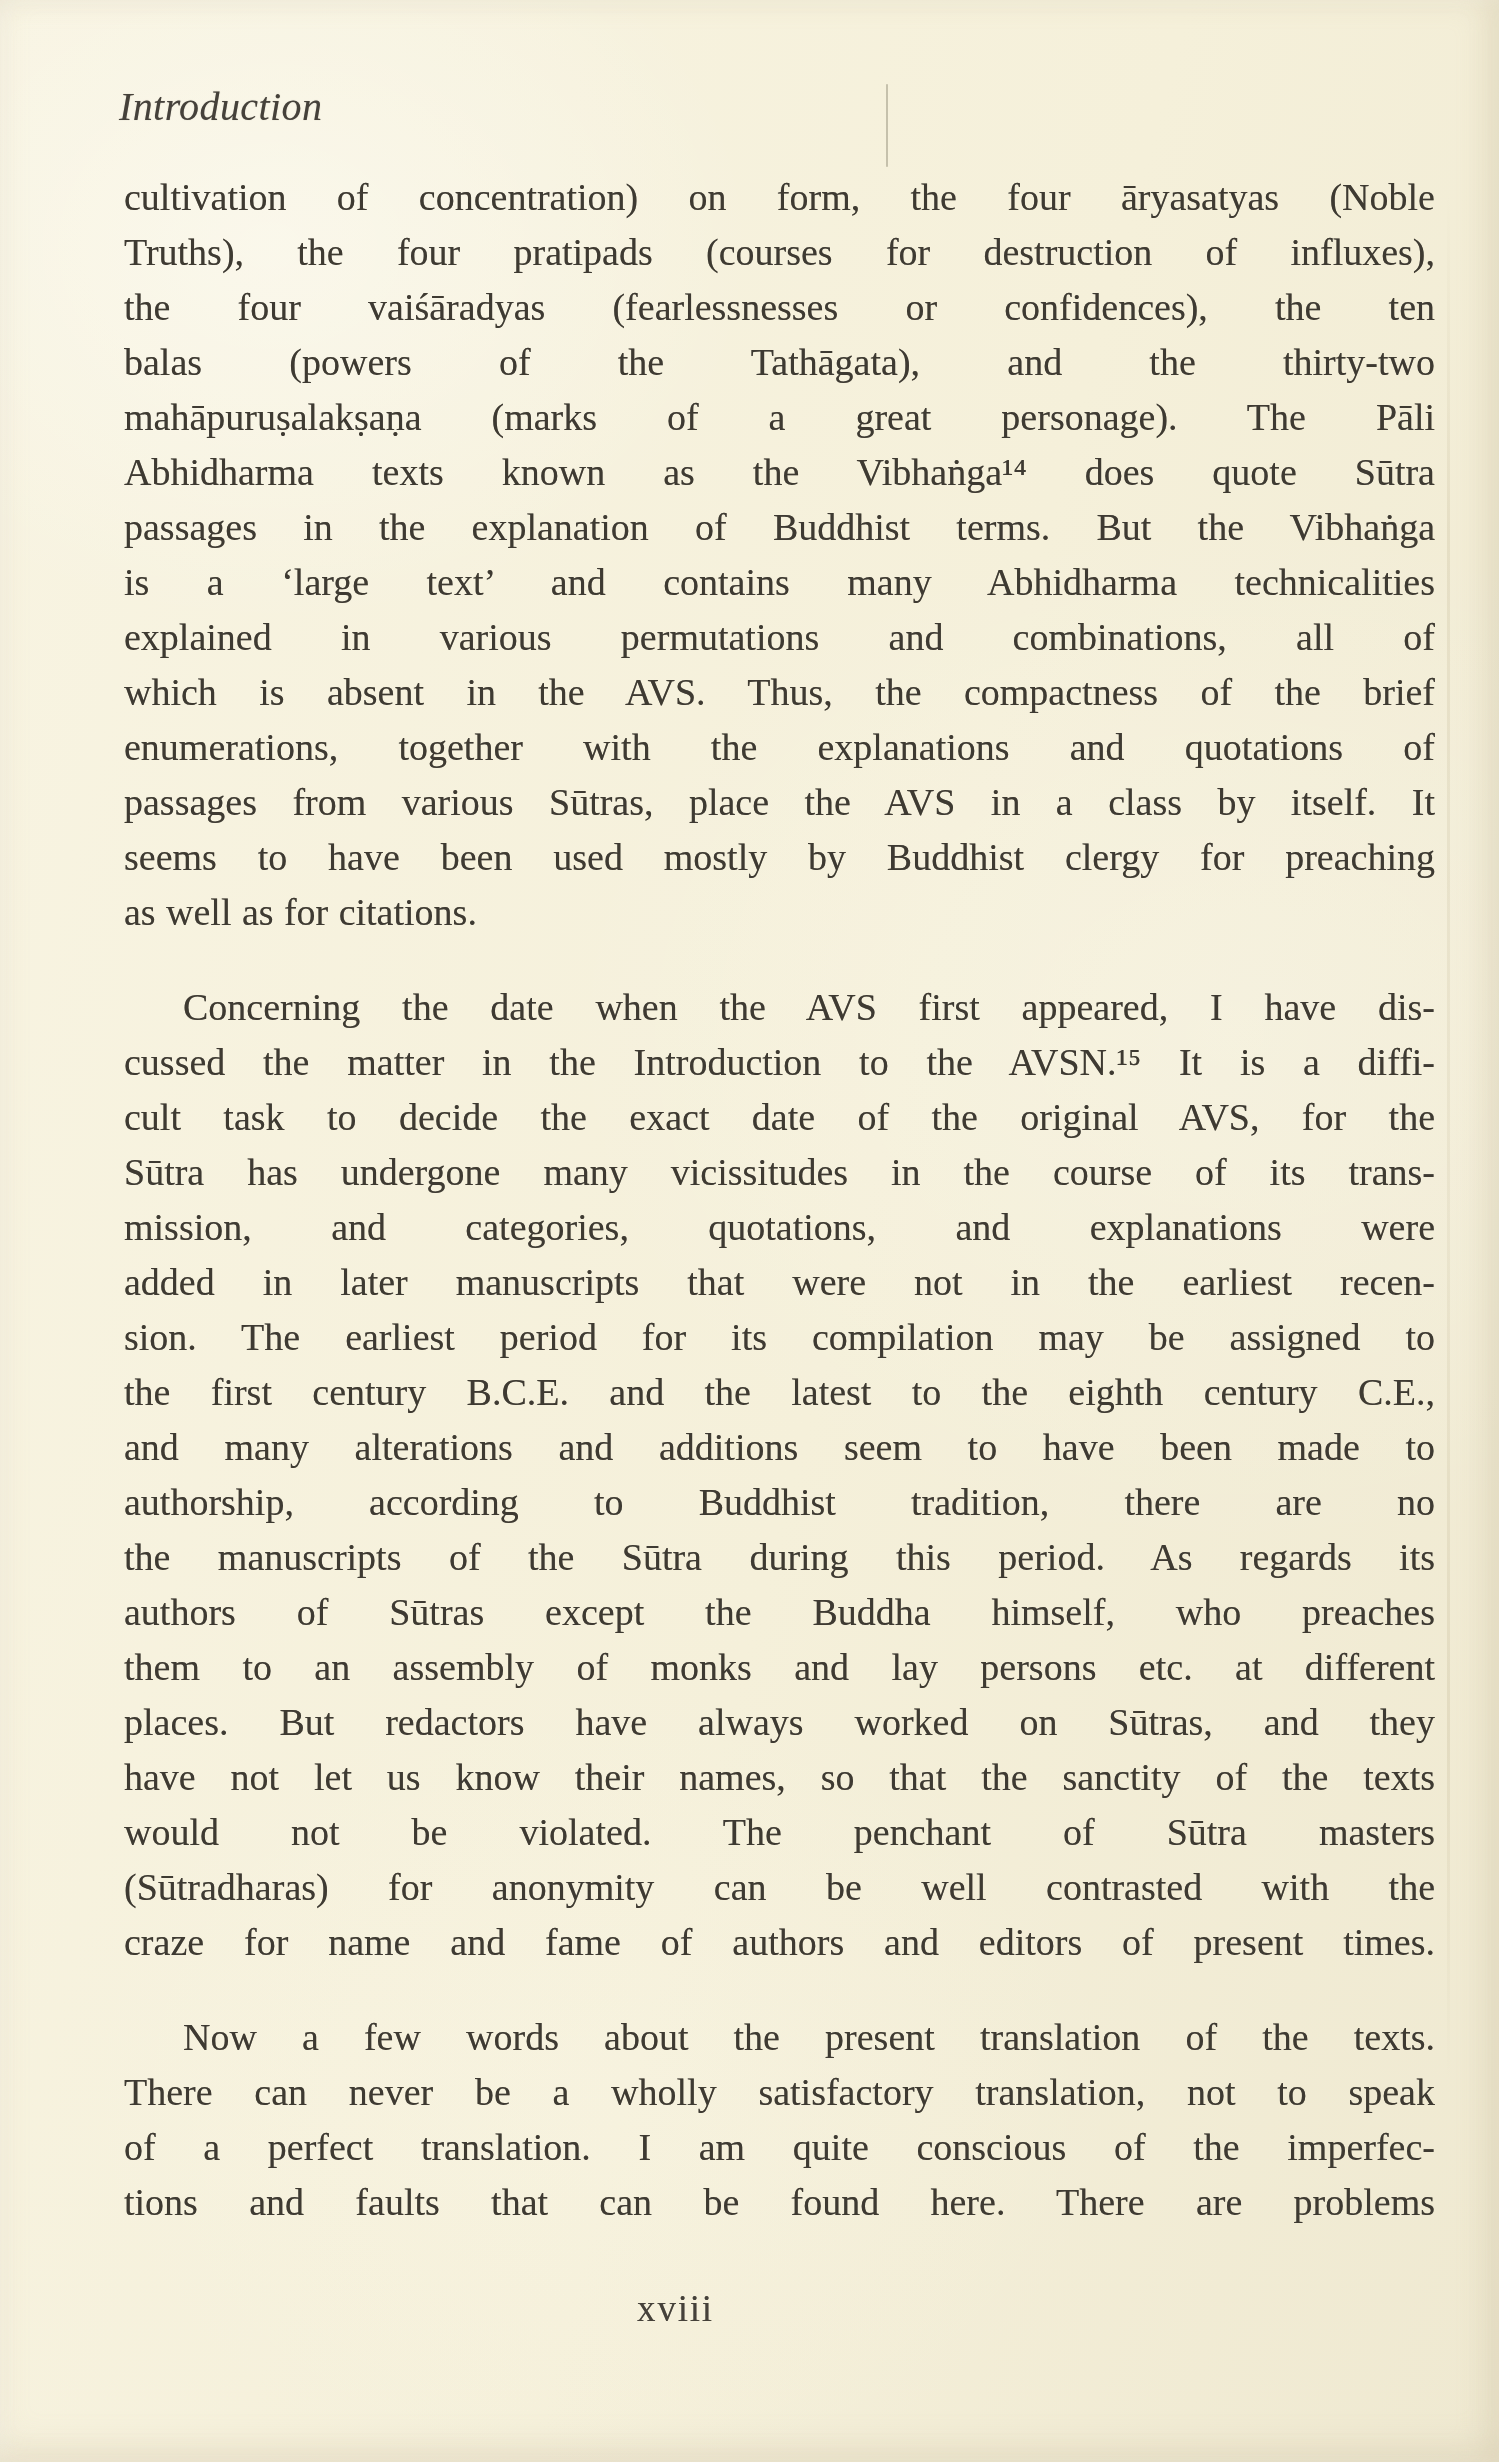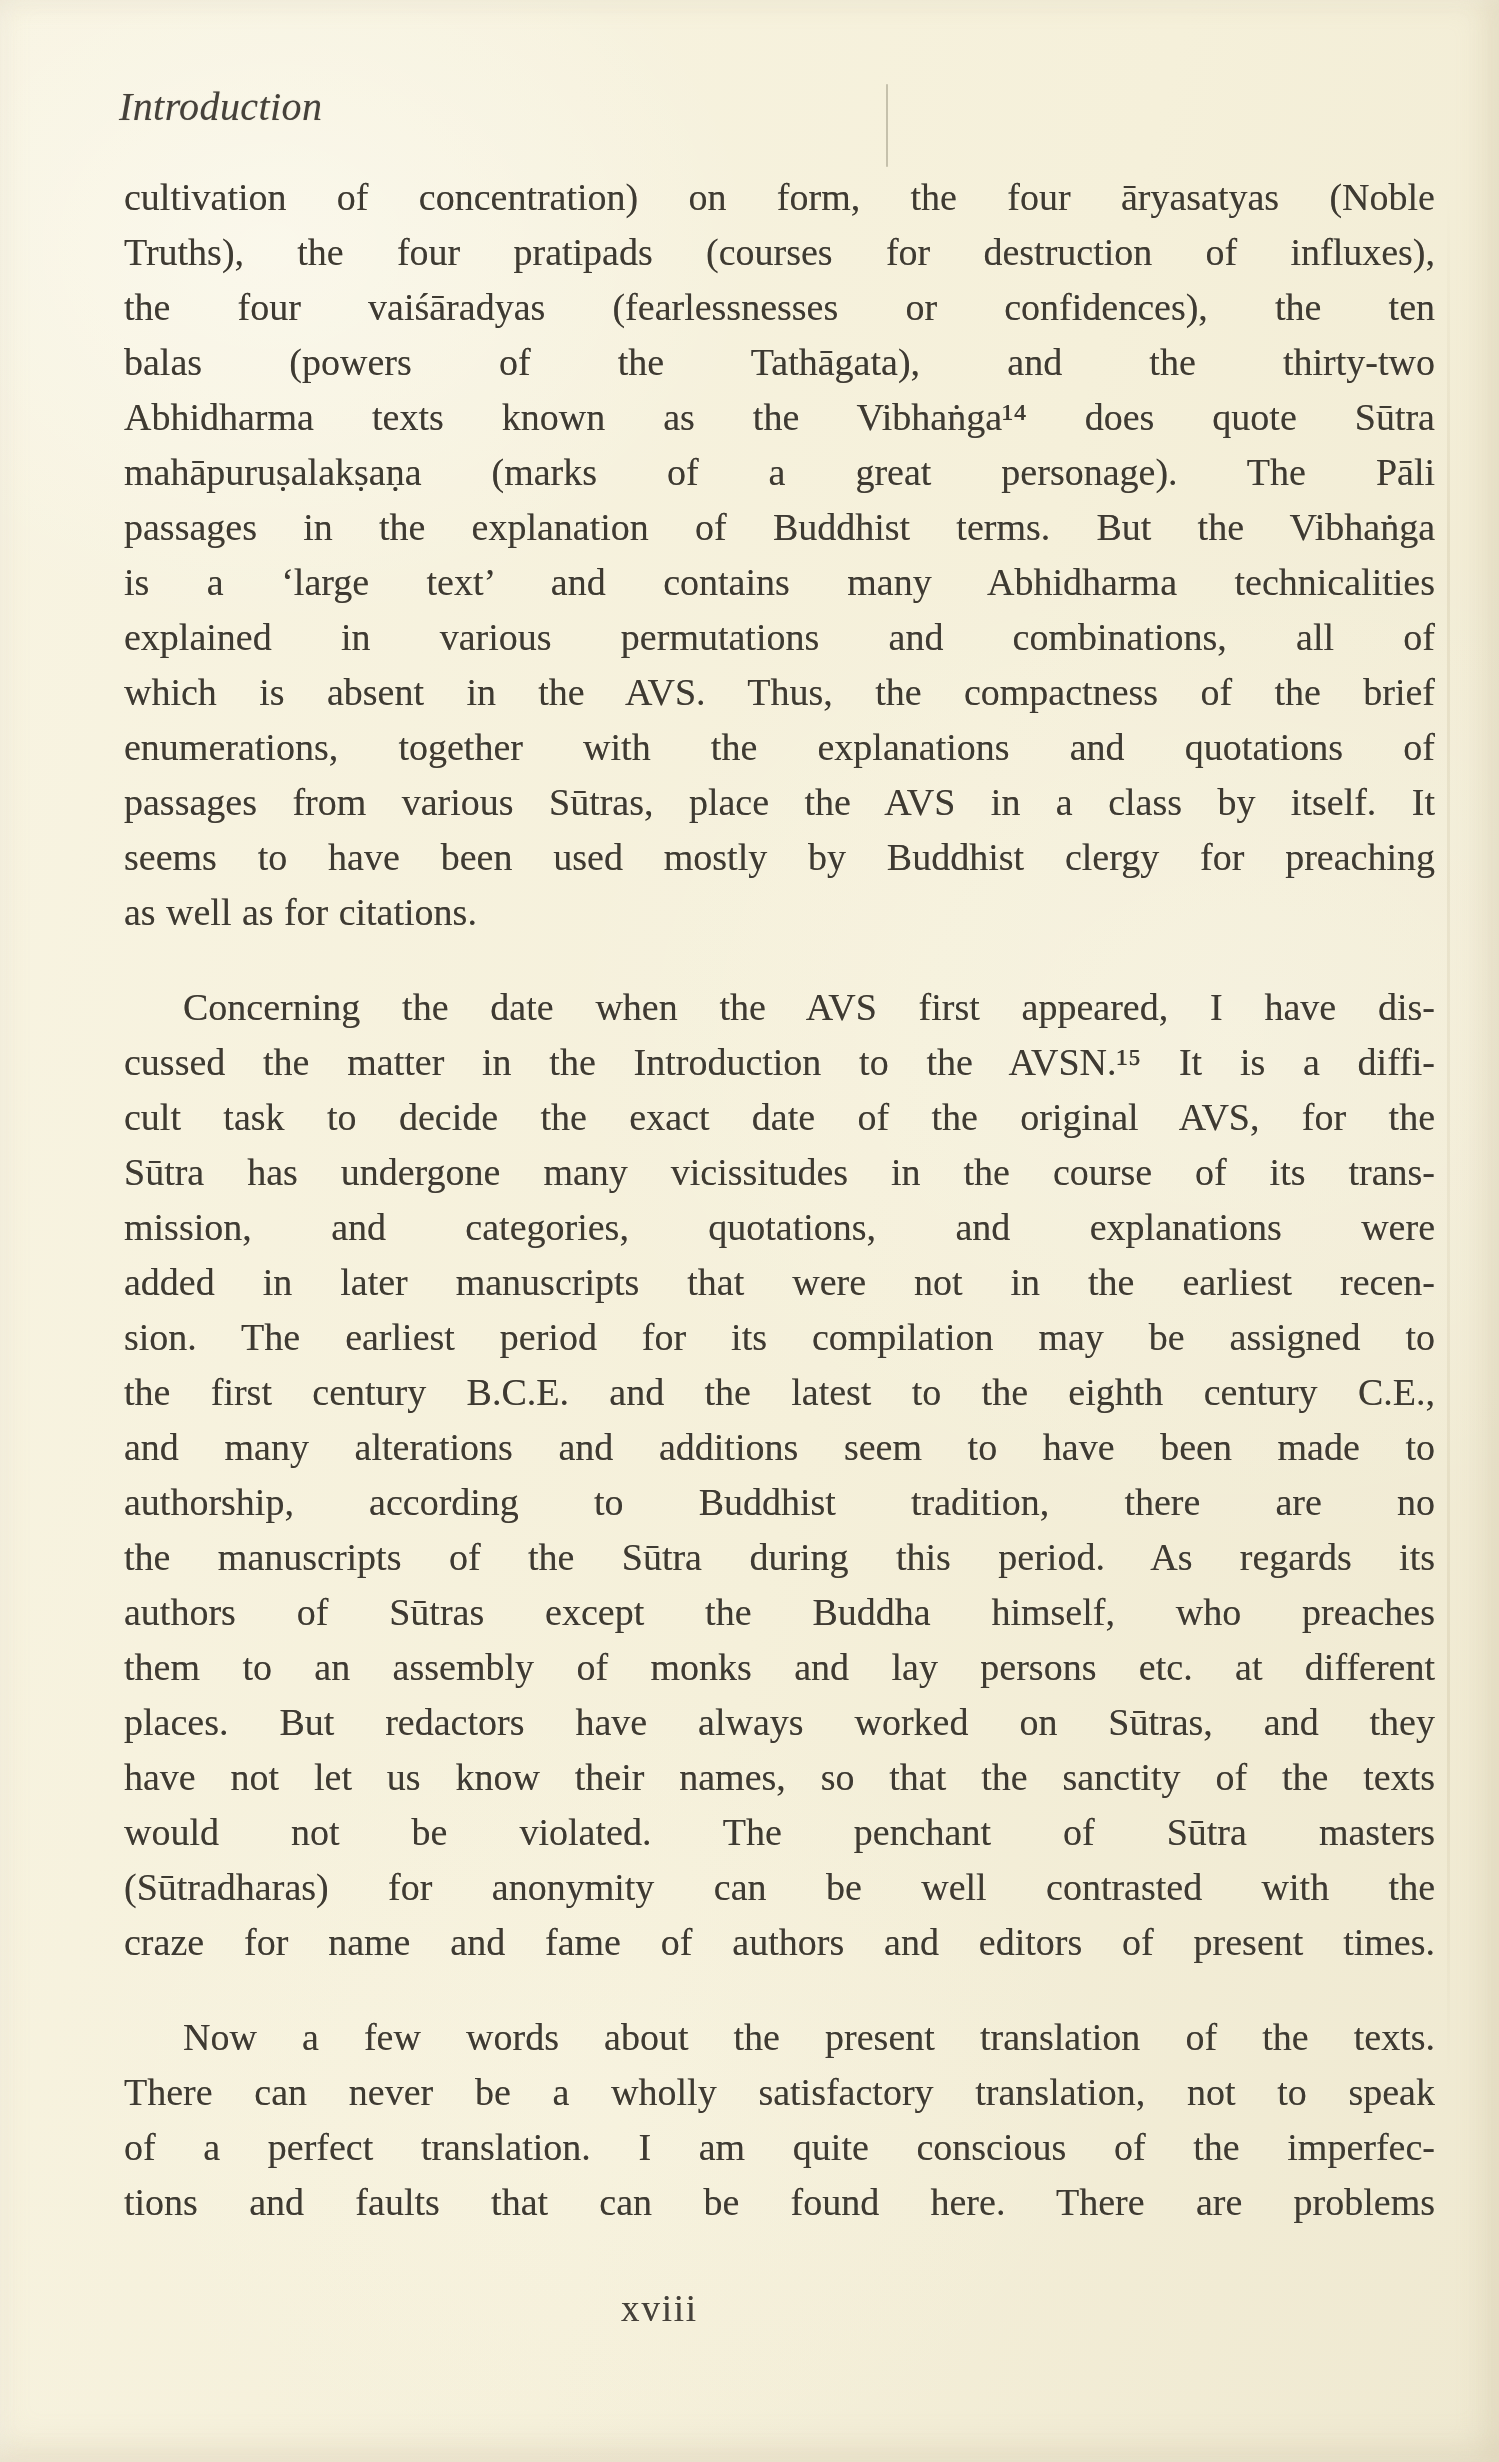--- a/index.html
+++ b/index.html
@@ -51,21 +51,21 @@
     text-align: justify;
     text-align-last: justify;
     white-space: normal;
     word-spacing: 0.9px;
   }
   .line.first { padding-left: 59px; }
   .line.short { text-align-last: left; }
   .page-number {
     position: absolute;
     top: 2287px;
-    left: 0;
+    left: 16px;
     width: 1319px;
     text-align: center;
     font-size: 37px;
     letter-spacing: 1.8px;
     color: #45413a;
     text-shadow: 0 0 0.5px rgba(62,58,50,0.5);
   }
   .scan-artifact-line {
     position: absolute;
     left: 886px;
@@ -96,22 +96,22 @@
   <div class="running-header">Introduction</div>
 
   <div class="scan-artifact-line"></div>
 
   <div class="body-text">
       <div class="paragraph">
         <div class="line">cultivation of concentration) on form, the four āryasatyas (Noble</div>
         <div class="line">Truths), the four pratipads (courses for destruction of influxes),</div>
         <div class="line">the four vaiśāradyas (fearlessnesses or confidences), the ten</div>
         <div class="line">balas (powers of the Tathāgata), and the thirty-two</div>
+        <div class="line">mahāpuruṣalakṣaṇa (marks of a great personage). The Pāli</div>
         <div class="line">Abhidharma texts known as the Vibhaṅga¹⁴ does quote Sūtra</div>
-        <div class="line">mahāpuruṣalakṣaṇa (marks of a great personage). The Pāli</div>
         <div class="line">passages in the explanation of Buddhist terms. But the Vibhaṅga</div>
         <div class="line">is a ‘large text’ and contains many Abhidharma technicalities</div>
         <div class="line">explained in various permutations and combinations, all of</div>
         <div class="line">which is absent in the AVS. Thus, the compactness of the brief</div>
         <div class="line">enumerations, together with the explanations and quotations of</div>
         <div class="line">passages from various Sūtras, place the AVS in a class by itself. It</div>
         <div class="line">seems to have been used mostly by Buddhist clergy for preaching</div>
         <div class="line short">as well as for citations.</div>
       </div>
       <div class="paragraph indented">

